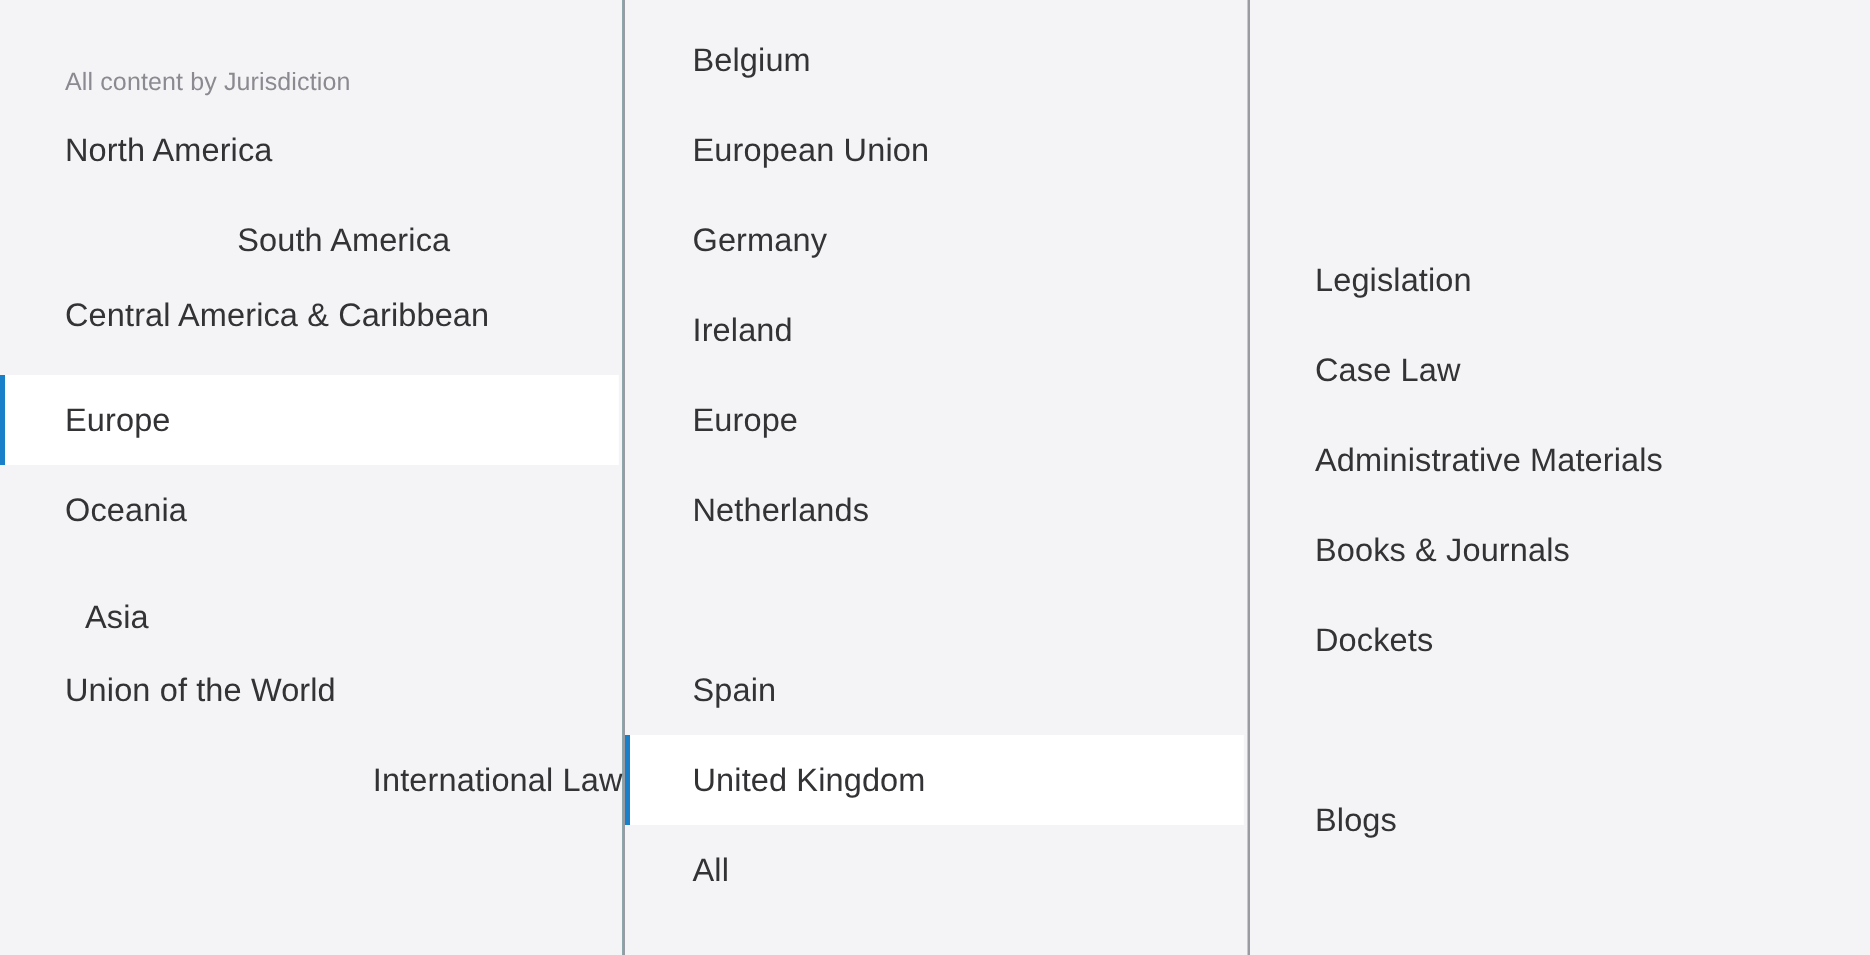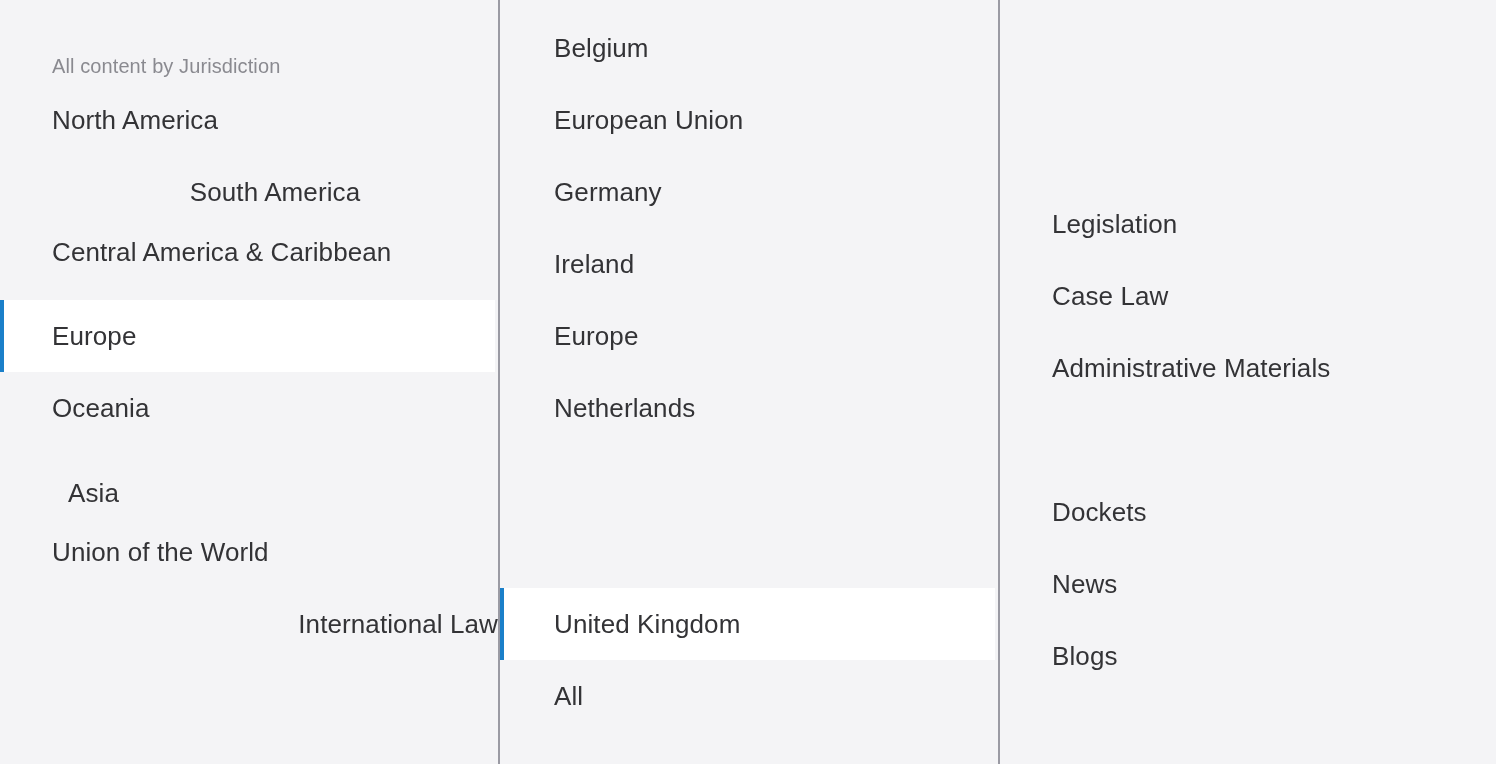--- a/index.html
+++ b/index.html
@@ -125,43 +125,46 @@
       </div>
       <div class="menu-item" style="top: 228px;">
         <span class="label">Ireland</span>
       </div>
       <div class="menu-item" style="top: 300px;">
         <span class="label">Europe</span>
       </div>
       <div class="menu-item" style="top: 372px;">
         <span class="label">Netherlands</span>
       </div>
+      <div class="menu-item" style="top: 516px;">
+        <span class="label">Spain</span>
+      </div>
       <div class="menu-item selected" aria-selected="true" style="top: 588px;">
         <span class="label">United Kingdom</span>
       </div>
       <div class="menu-item" style="top: 660px;">
         <span class="label">All</span>
       </div>
     </div>
 
   <div class="column" id="col-content-type">
       <div class="menu-item" style="top: 188px;">
         <span class="label">Legislation</span>
       </div>
       <div class="menu-item" style="top: 260px;">
         <span class="label">Case Law</span>
       </div>
       <div class="menu-item" style="top: 332px;">
         <span class="label">Administrative Materials</span>
       </div>
+      <div class="menu-item" style="top: 404px;">
+        <span class="label">Books &amp; Journals</span>
+      </div>
       <div class="menu-item" style="top: 476px;">
         <span class="label">Dockets</span>
-      </div>
-      <div class="menu-item" style="top: 548px;">
-        <span class="label">News</span>
       </div>
       <div class="menu-item" style="top: 620px;">
         <span class="label">Blogs</span>
       </div>
     </div>
 
   <div class="divider" id="divider-1"></div>
   <div class="divider" id="divider-2"></div>
 
 </div>

